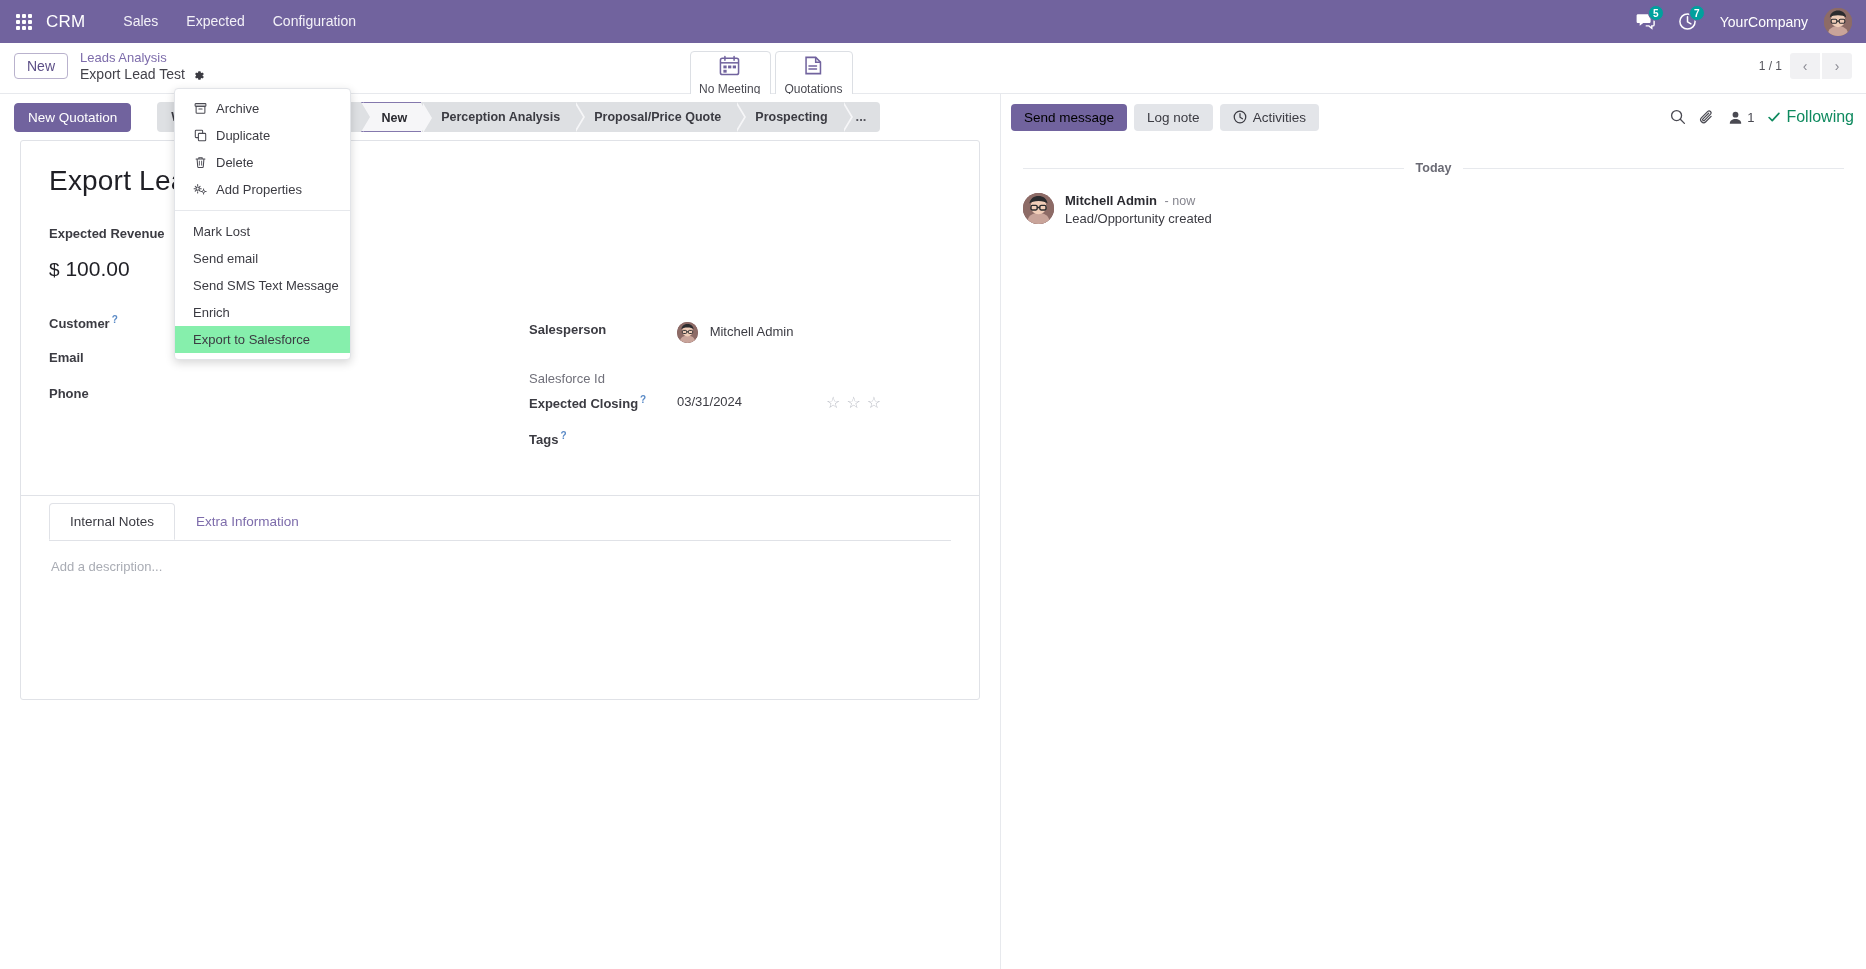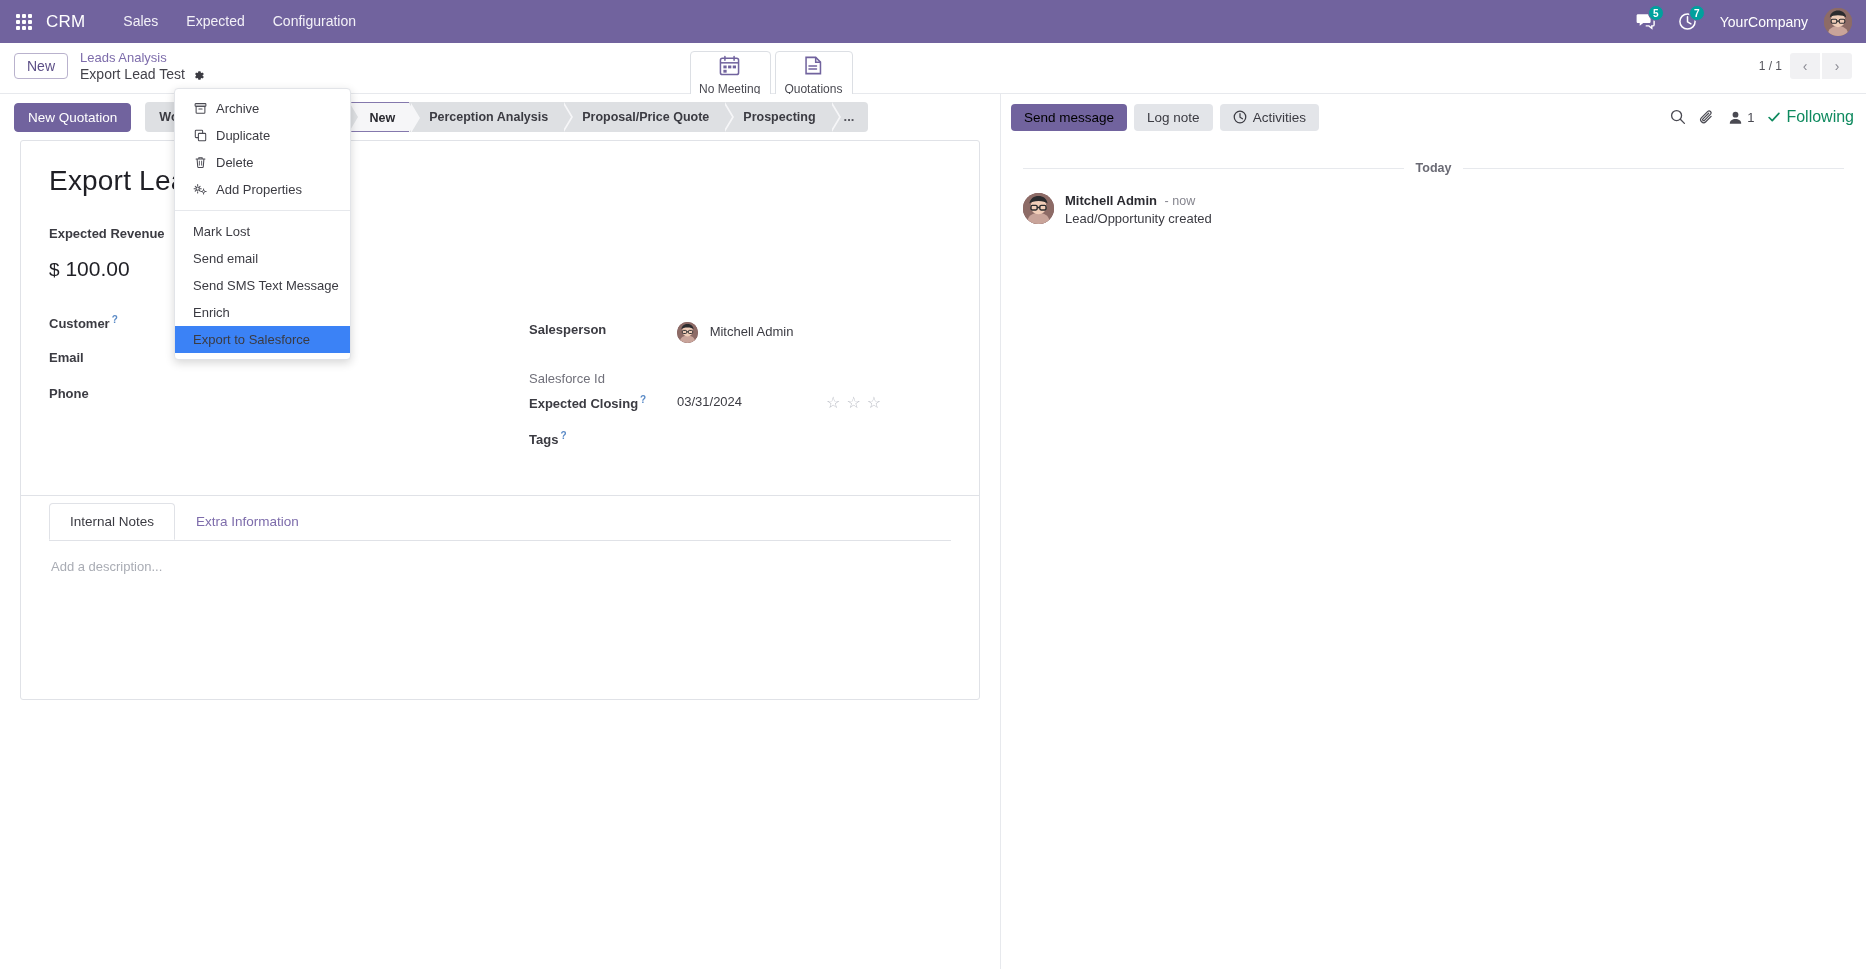--- a/index.html
+++ b/index.html
@@ -99,21 +99,21 @@
   }
   .pager-btn:first-of-type { border-radius:3px 0 0 3px; }
   .pager-btn:last-of-type { border-radius:0 3px 3px 0; }
 
   
   .body-wrap { display:flex; height:calc(969px - 43px - 51px); }
   .form-col { width:1000px; position:relative; background:#ffffff; }
   .chatter-col { flex:1; background:#ffffff; border-left:1px solid #e7e9ed; }
 
   .sb-row {
-    display:flex; align-items:center; gap:8px;
+    display:flex; align-items:center; gap:20px;
     padding:8px 12px 8px 14px;
     height:46px;
   }
   .btn-primary {
     background:#71639e; color:#fff; border:1px solid #71639e;
     border-radius:4px; font-size:13.5px; padding:6px 13px; cursor:pointer;
     font-family:"Liberation Sans",sans-serif; white-space:nowrap;
   }
   .statusbar { display:flex; margin-left:6px; }
   .stage {
@@ -248,21 +248,21 @@
     box-shadow:0 3px 10px rgba(0,0,0,.16);
     padding:6px 0;
     z-index:200;
   }
   .dd-item {
     display:flex; align-items:center; gap:9px;
     padding:6px 14px 6px 18px;
     font-size:13px; color:#3b3b42;
     cursor:pointer; white-space:nowrap;
   }
-  .dd-item.hl { background:#3b82f6; }
+  .dd-item.hl { background:#86efac; }
   .dd-sep { height:1px; background:#e6e8ec; margin:7px 0; }
   .dd-ico { width:14px; display:inline-flex; justify-content:center; color:#4a4a52; font-size:12px; }
 
   svg { display:block; }
 </style>
 </head>
 <body>
 
 <div class="navbar">
   <div class="apps-grid">

